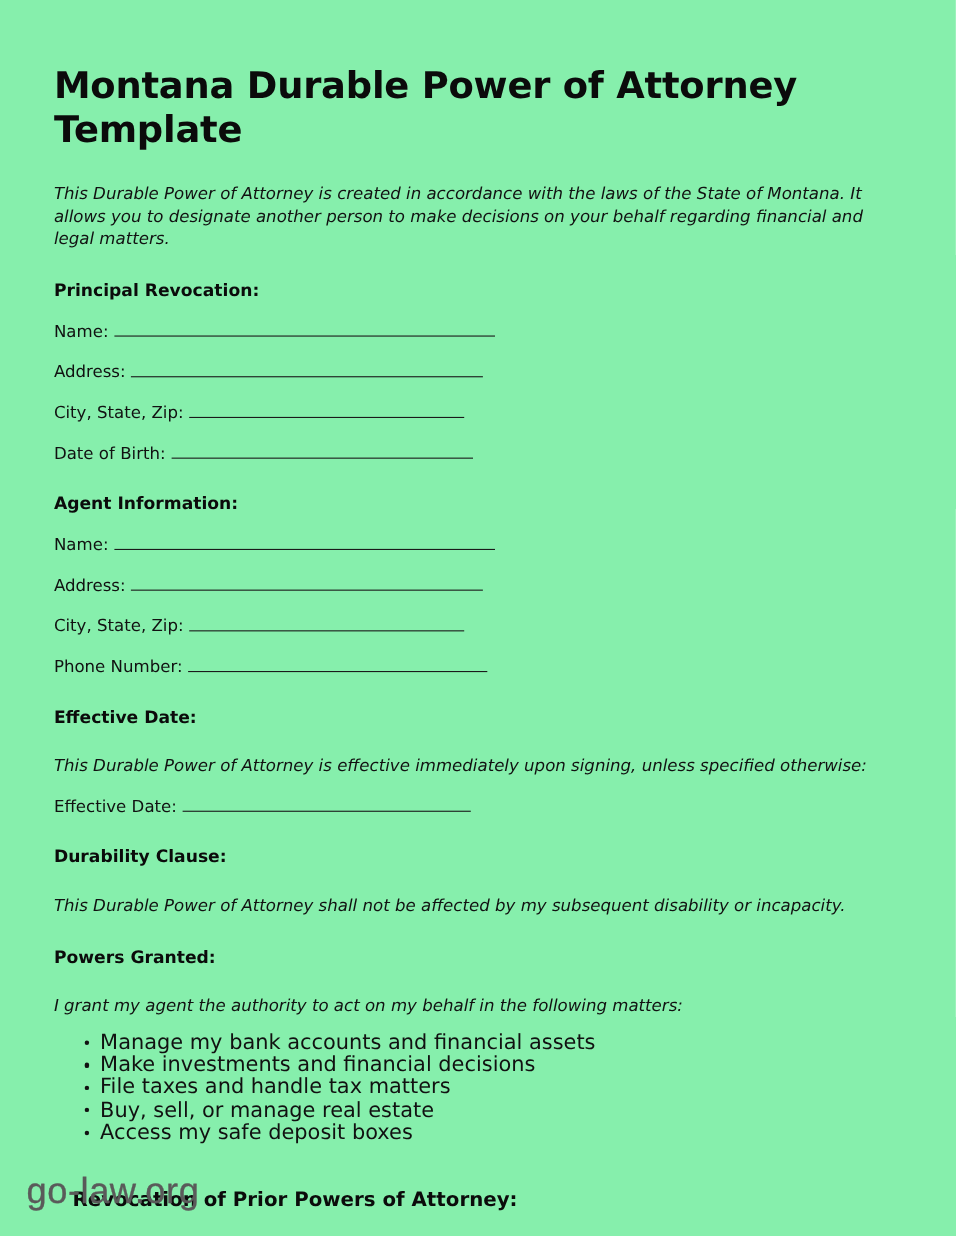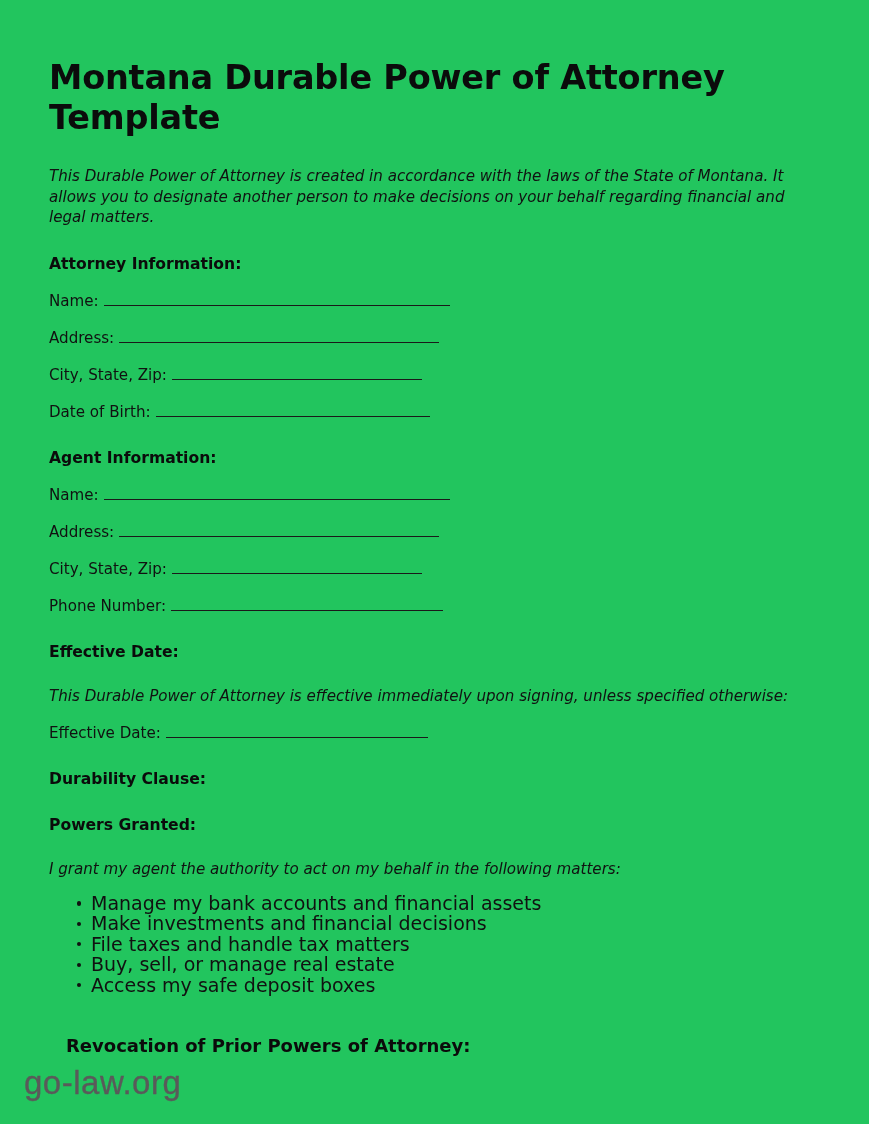--- a/index.html
+++ b/index.html
@@ -8,21 +8,21 @@
     background: #ffffff;
   }
   body {
     font-family: "DejaVu Sans", "Liberation Sans", sans-serif;
     color: #000000;
   }
   .page {
     position: relative;
     width: 869px;
     height: 1124px;
-    background: #22c55e;
+    background: #86efac;
     overflow: hidden;
     box-sizing: border-box;
   }
   .content {
     position: absolute;
     left: 49px;
     top: 0;
     width: 742px;
   }
 
@@ -124,21 +124,21 @@
 </head>
 <body>
 
 <div class="page">
   <div class="content">
 
     <h1 class="doc-title">Montana Durable Power of Attorney Template</h1>
 
     <p class="body-para">This Durable Power of Attorney is created in accordance with the laws of the State of Montana. It allows you to designate another person to make decisions on your behalf regarding financial and legal matters.</p>
 
-    <h2 class="section-heading">Attorney Information:</h2>
+    <h2 class="section-heading">Principal Revocation:</h2>
 
     <p class="field-row">
       <span class="field-label">Name:</span><span class="field-blank" style="width:346px"></span>
     </p>
 
     <p class="field-row">
       <span class="field-label">Address:</span><span class="field-blank" style="width:320px"></span>
     </p>
 
     <p class="field-row">
@@ -170,20 +170,21 @@
     <h2 class="section-heading">Effective Date:</h2>
 
     <p class="body-para tight">This Durable Power of Attorney is effective immediately upon signing, unless specified otherwise:</p>
 
     <p class="field-row">
       <span class="field-label">Effective Date:</span><span class="field-blank" style="width:262px"></span>
     </p>
 
     <h2 class="section-heading">Durability Clause:</h2>
 
+    <p class="body-para tight">This Durable Power of Attorney shall not be affected by my subsequent disability or incapacity.</p>
 
     <h2 class="section-heading">Powers Granted:</h2>
 
     <p class="body-para tight">I grant my agent the authority to act on my behalf in the following matters:</p>
 
     <ul class="powers-list">
       <li>Manage my bank accounts and financial assets</li>
       <li>Make investments and financial decisions</li>
       <li>File taxes and handle tax matters</li>
       <li>Buy, sell, or manage real estate</li>

